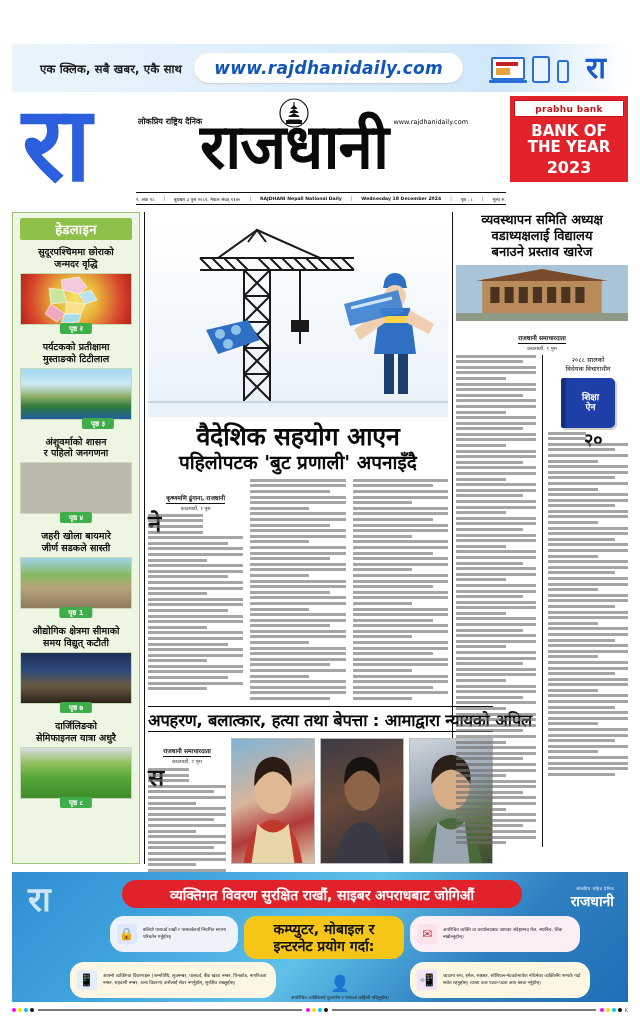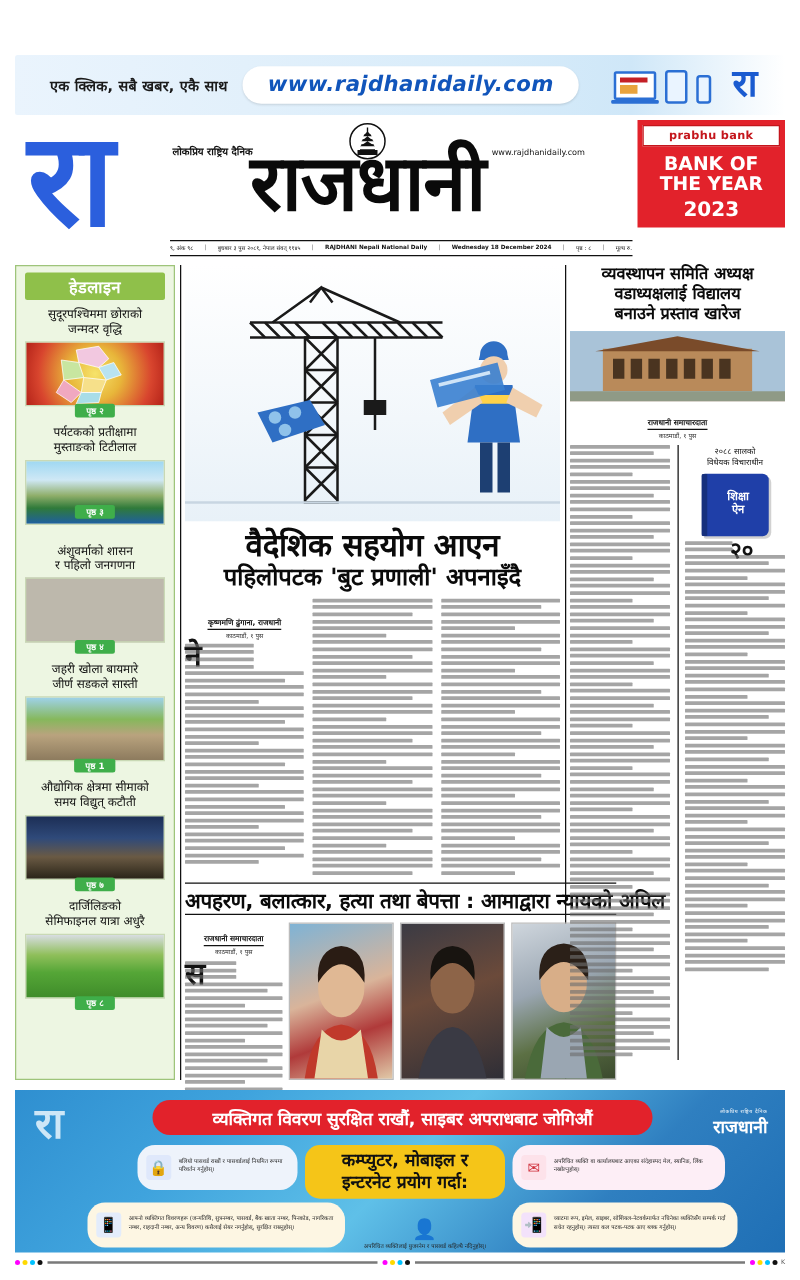--- a/index.html
+++ b/index.html
@@ -89,21 +89,21 @@
     background:#edf6e2; border:1px solid #9ec47a;
   }
   .sb-head {
     margin:5px 7px 4px 7px; background:#8fc04a; color:#fff;
     text-align:center; font-size:13px; font-weight:bold; padding:2px 0;
     border-radius:2px; letter-spacing:.4px;
   }
   .sb-item { margin:0 7px 4px 7px; }
   .sb-title {
     text-align:center; font-size:9.5px; line-height:1.25; color:#111;
-    font-weight:normal; padding:2px 0 3px 0;
+    font-weight:bold; padding:2px 0 3px 0;
   }
   .sb-img { width:100%; height:52px; position:relative; overflow:hidden; border:1px solid #c9d9b5;}
   .sb-page {
     position:absolute; left:50%; bottom:-8px; transform:translateX(-50%);
     background:#3fae4a; color:#fff; font-size:7px; padding:1px 9px;
     border-radius:2px; white-space:nowrap; font-weight:bold;
   }
   .img-map { background: radial-gradient(circle at 50% 50%,#f6e36a 0%,#e8b63a 35%,#d8452e 75%,#b32218 100%); }
   .img-mount { background: linear-gradient(180deg,#9fd8f2 0%,#cfe8f5 30%,#8fae6a 55%,#2f7a3a 75%,#1f5fa0 100%); }
   .img-hist { background: linear-gradient(180deg,#e9e6df 0%,#c9c3b6 40%,#8e8madd 60%,#6d6a63 100%); background-color:#bdb8ac;}
@@ -293,21 +293,21 @@
       </div>
     </div>
 
     <div class="sb-item">
       <div class="sb-title">
         <span>पर्यटकको प्रतीक्षामा</span><br>
         <span>मुस्ताङको टिटीलाल</span>
       </div>
       <div class="sb-img img-mount"></div>
       <div style="position:relative;height:10px;">
-        <div class="sb-page" style="bottom:15px;">पृष्ठ ३</div>
+        <div class="sb-page" style="bottom:1px;margin-left:22px;">पृष्ठ ३</div>
       </div>
     </div>
 
     <div class="sb-item">
       <div class="sb-title">
         <span>अंशुवर्माको शासन</span><br>
         <span>र पहिलो जनगणना</span>
       </div>
       <div class="sb-img img-hist"></div>
       <div style="position:relative;height:10px;">

